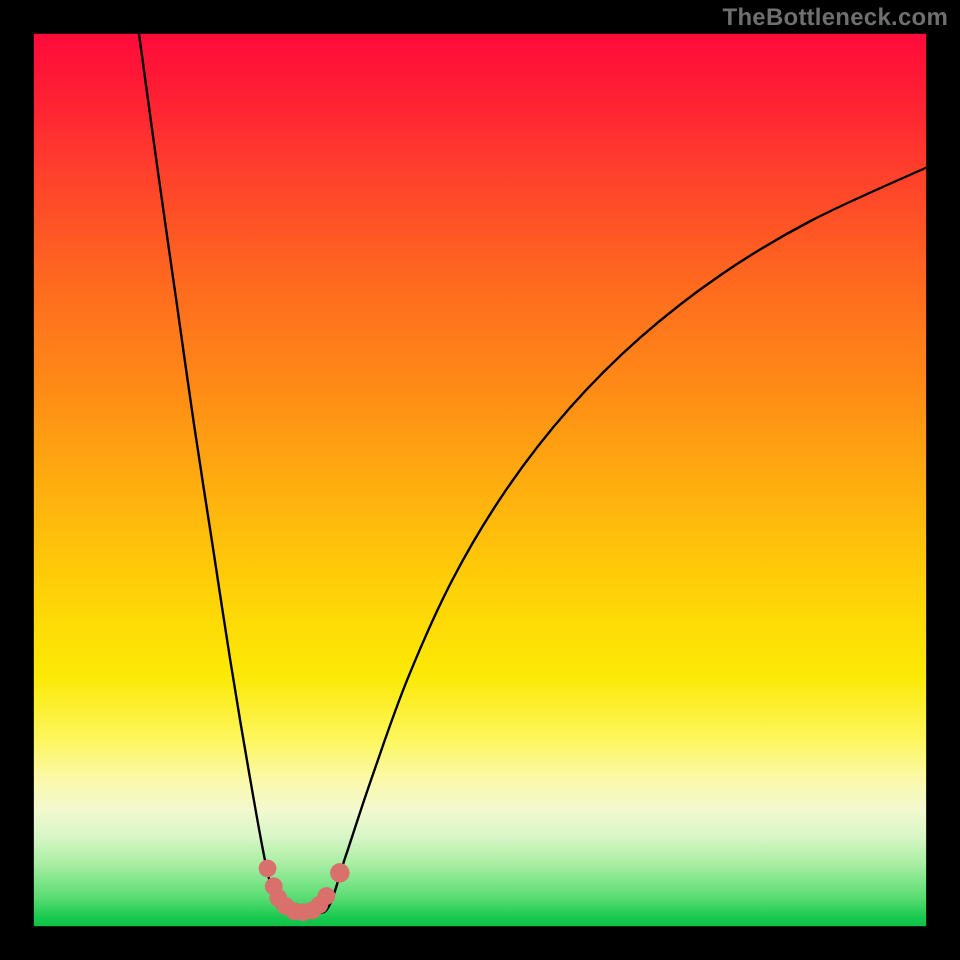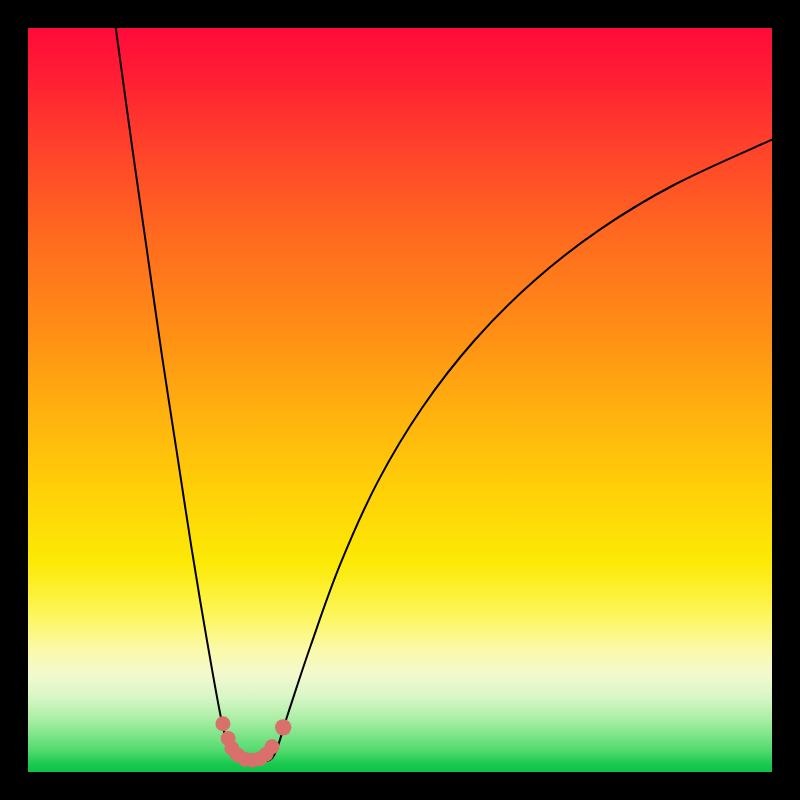--- a/index.html
+++ b/index.html
@@ -84,13 +84,14 @@
           <circle cx="209.808" cy="726.888" r="7.44" fill="#d9706b"></circle>
           <circle cx="217.248" cy="731.352" r="7.44" fill="#d9706b"></circle>
           <circle cx="224.688" cy="732.096" r="7.44" fill="#d9706b"></circle>
           <circle cx="232.128" cy="730.608" r="7.44" fill="#d9706b"></circle>
           <circle cx="238.08" cy="726.144" r="7.44" fill="#d9706b"></circle>
           <circle cx="244.03199999999998" cy="718.704" r="7.44" fill="#d9706b"></circle>
           <circle cx="255.19199999999998" cy="699.36" r="8.184000000000001" fill="#d9706b"></circle>
         </g>
     </svg>
   </div>
+  <div class="watermark">TheBottleneck.com</div>
 </div>
 
 </body></html>

